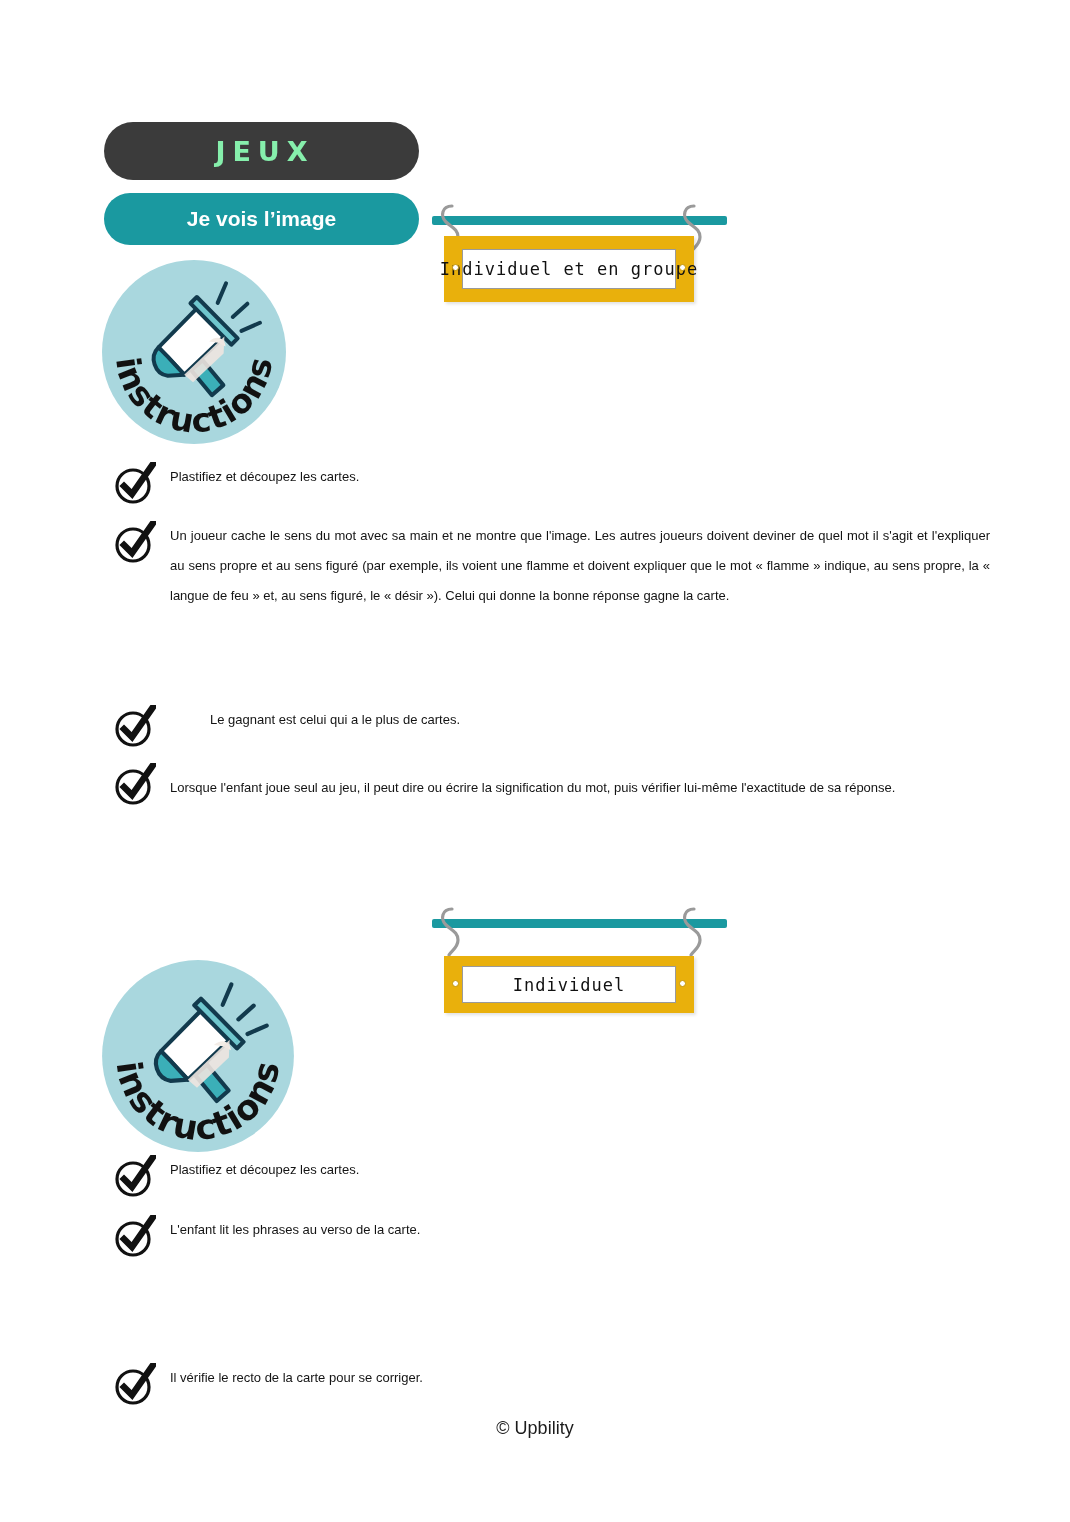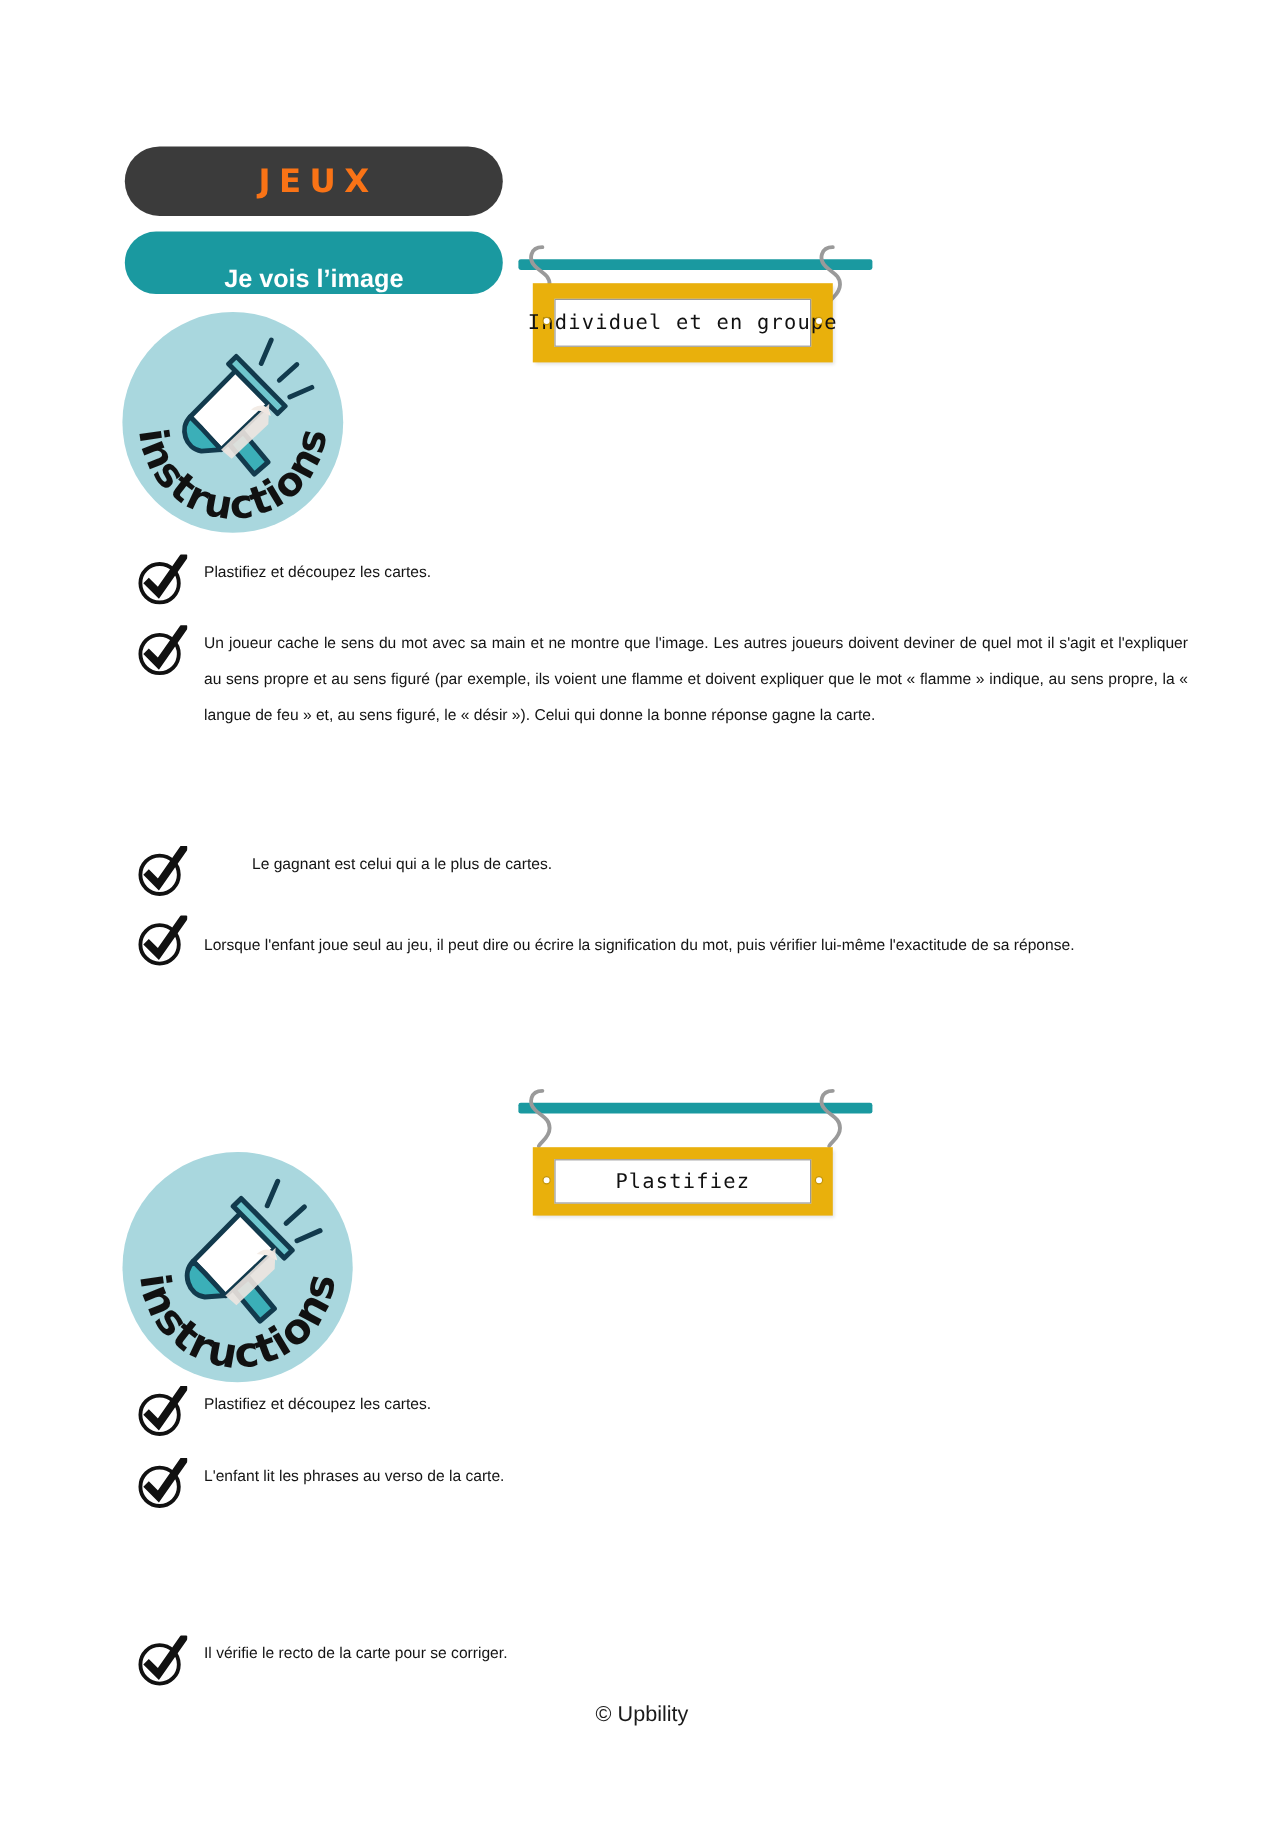--- a/index.html
+++ b/index.html
@@ -30,35 +30,35 @@
     top: 122px;
     width: 315px;
     height: 58px;
     background: #3b3b3b;
     border-radius: 29px;
     display: flex;
     align-items: center;
     justify-content: center;
   }
   .jeux-text {
-    color: #f97316;
+    color: #86efac;
     font-weight: bold;
     font-size: 27px;
     letter-spacing: 7px;
     text-indent: 7px;
     font-family: "DejaVu Sans", sans-serif;
   }
 
   
   .sect-pill {
     position: absolute;
     background: #1a99a0;
     border-radius: 26px;
     display: flex;
-    align-items: flex-end;
+    align-items: center;
     justify-content: center;
     z-index: 4;
   }
   .sect-pill-text {
     color: #ffffff;
     font-weight: bold;
     font-size: 21px;
   }
 
   
@@ -235,21 +235,21 @@
   <div class="hang" style="left:432px; top:903px; width:300px; height:115px;">
     <div class="hang-bar" style="width:295px;"></div>
     <svg class="hook" style="left:6px;" viewBox="0 0 26 58">
       <path d="M14 4 C4 4 2 14 8 20 C13 25 20 27 20 35 C20 43 13 46 11 50" fill="none" stroke="#9a9a9a" stroke-width="3.2" stroke-linecap="round"></path>
     </svg>
     <svg class="hook" style="left:248px;" viewBox="0 0 26 58">
       <path d="M14 4 C4 4 2 14 8 20 C13 25 20 27 20 35 C20 43 13 46 11 50" fill="none" stroke="#9a9a9a" stroke-width="3.2" stroke-linecap="round"></path>
     </svg>
     <div class="sign" style="left:12px; top:53px; width:250px; height:57px;">
       <div class="sign-inner" style="left:18px; top:10px; width:214px; height:37px;">
-        <span class="sign-text">Plastifiez</span>
+        <span class="sign-text">Individuel</span>
       </div>
       <div class="rivet" style="left:8px; top:24px;"></div>
       <div class="rivet" style="right:8px; top:24px;"></div>
     </div>
   </div>
 
   <svg class="badge" style="left:100px; top:958px; width:196px; height:196px;" viewBox="0 0 188 188">
     <circle cx="94" cy="94" r="92" fill="#a9d7de"></circle>
     <g transform="translate(94,82) rotate(-18)">
       <path d="M-36 -4 L14 -30 L30 6 L-20 30 Z" fill="#ffffff" stroke="#123a4d" stroke-width="4" stroke-linejoin="round"></path>

